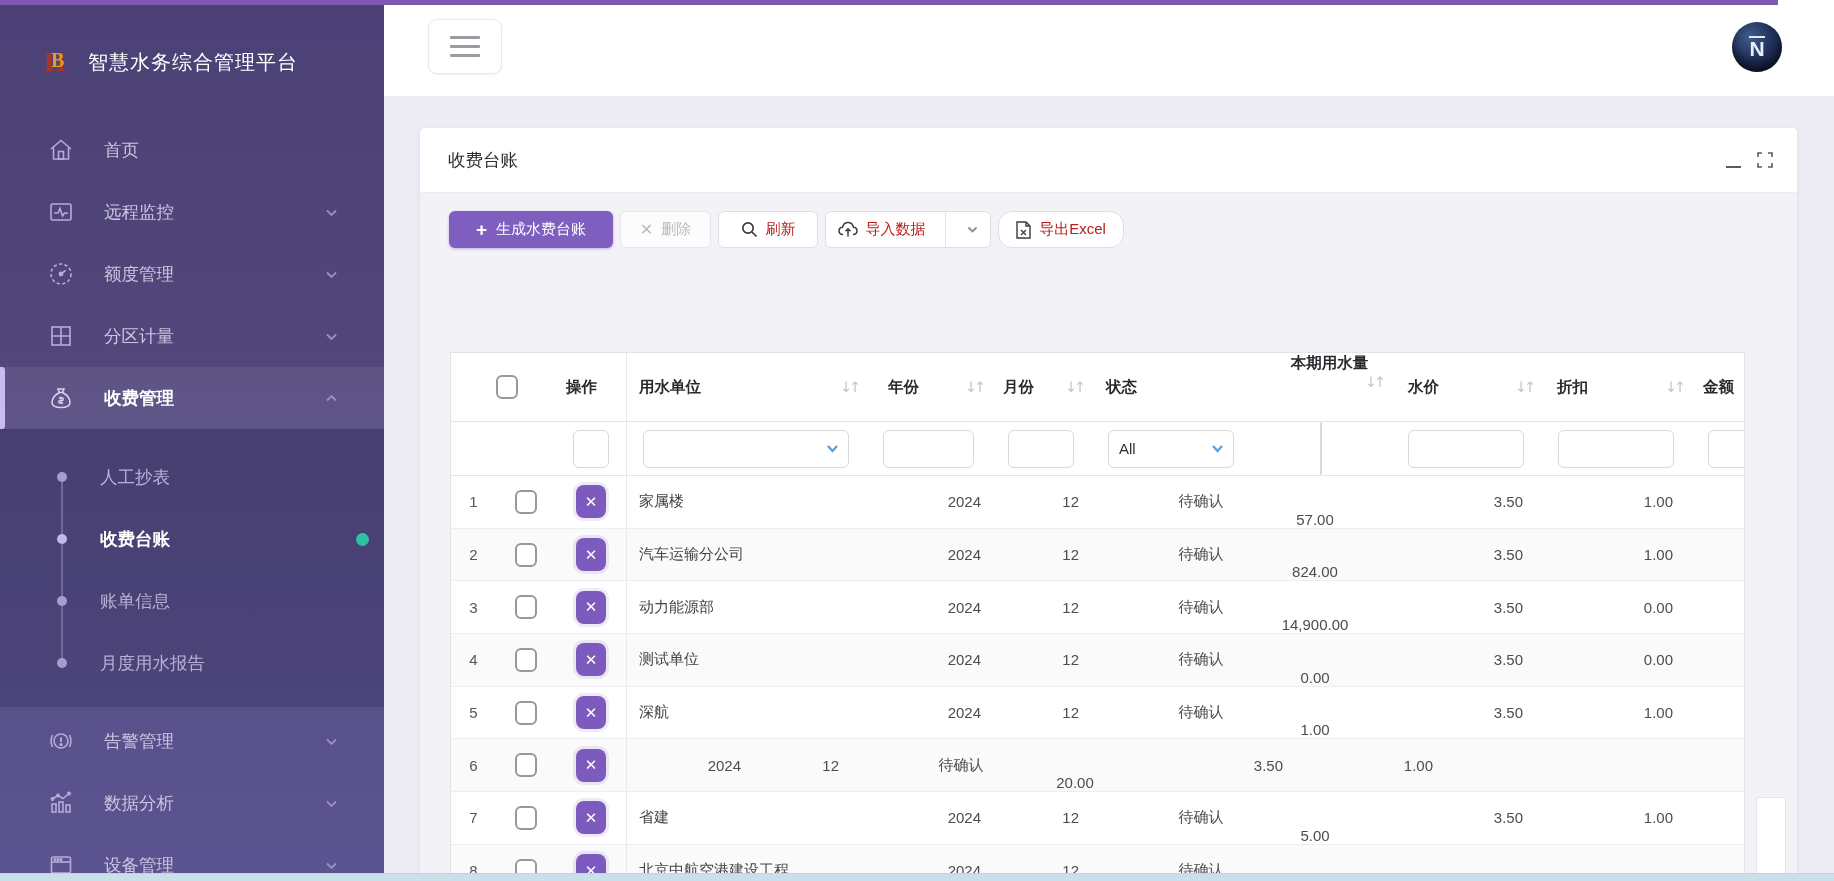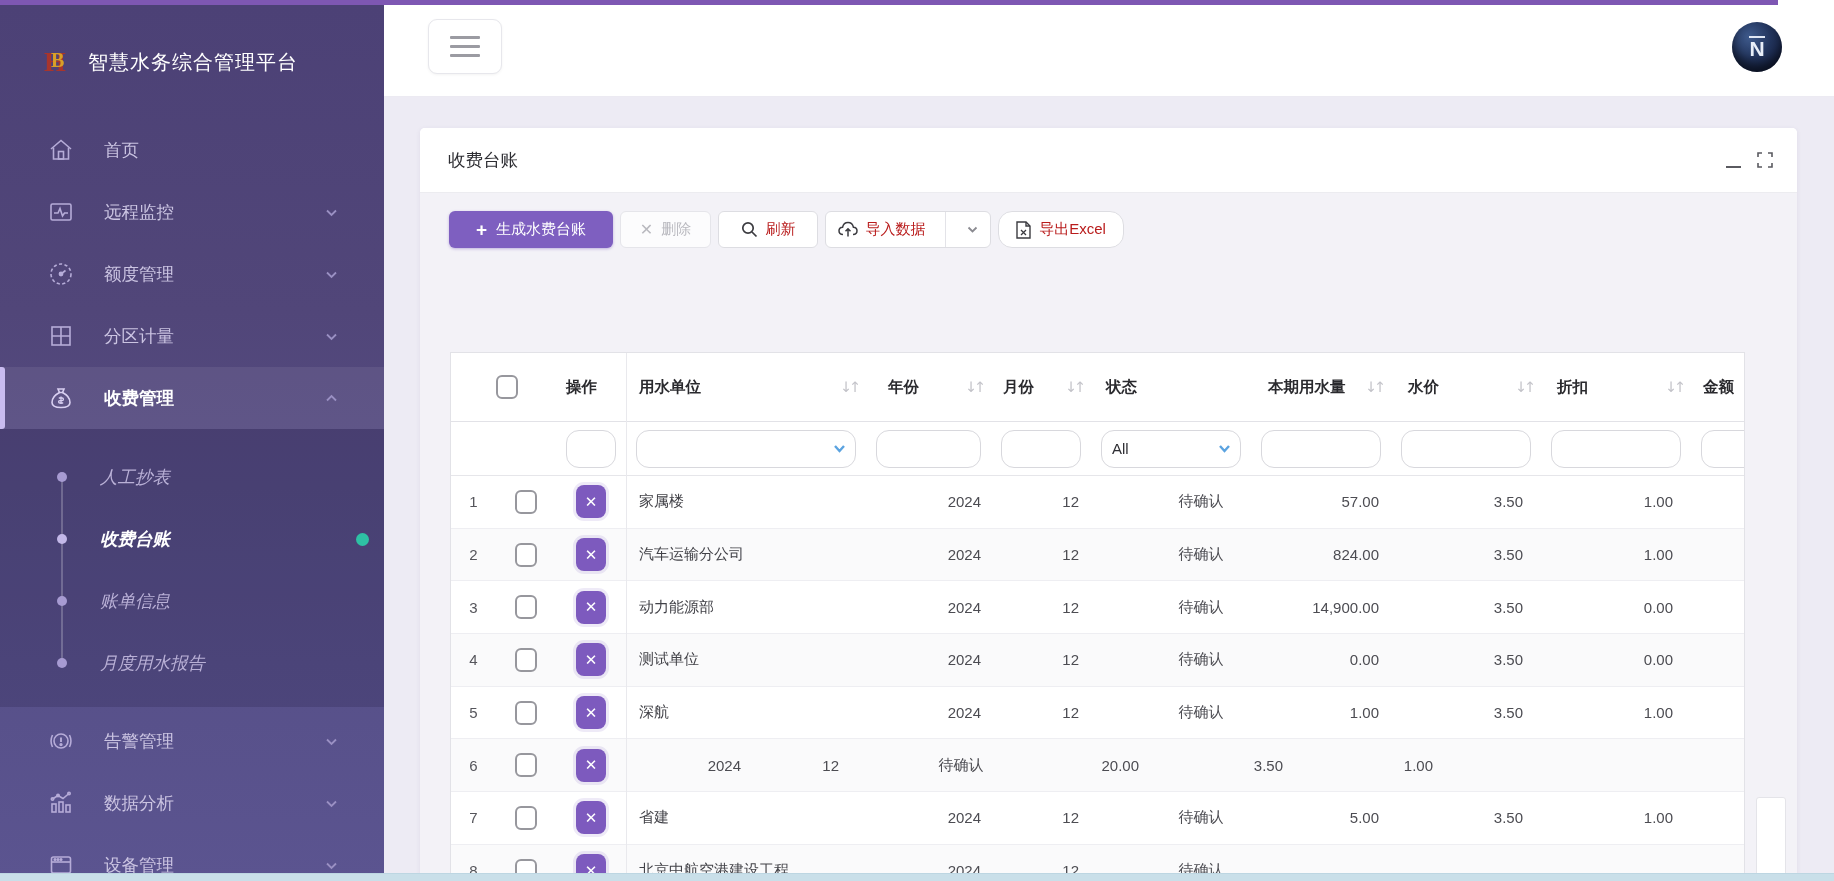--- a/index.html
+++ b/index.html
@@ -21,21 +21,21 @@
 
   .menu { position:absolute; left:0; top:114px; width:100%; }
   .menu-item { position:relative; height:62px; display:flex; align-items:center; color:#cbc4e2; font-size:17.5px; cursor:pointer; }
   .menu-item .mi-icon { position:absolute; left:47px; width:28px; height:28px; color:#b6acd8; display:flex; align-items:center; justify-content:center; }
   .menu-item .mi-label { position:absolute; left:104px; white-space:nowrap; }
   .menu-item .mi-chevron { position:absolute; left:322px; width:18px; height:18px; color:#9a90c3; display:flex; align-items:center; justify-content:center; }
   .menu-item.active-parent { background:rgba(255,255,255,0.07); color:#ffffff; font-weight:bold; }
   .menu-item.active-parent .mi-icon { color:#d9d0f2; }
   .active-bar { position:absolute; left:0; top:0; width:5px; height:62px; background:#c9bcf0; border-radius:0 3px 3px 0; }
 
-  .submenu { position:relative; width:100%; height:278px; background:rgba(24,17,52,0.18); margin-bottom:3px; padding-top:17px;font-style:italic; }
+  .submenu { position:relative; width:100%; height:278px; background:rgba(24,17,52,0.18); margin-bottom:3px; padding-top:17px; }
   .submenu-line { position:absolute; left:61px; top:48px; width:2px; height:186px; background:rgba(255,255,255,0.22); }
   .submenu-item { position:relative; height:62px; display:flex; align-items:center; color:#b9b0d6; font-size:17.5px; cursor:pointer; }
   .submenu-item .dot { position:absolute; left:57px; width:10px; height:10px; border-radius:50%; background:#a79bd2; }
   .submenu-item .smi-label { position:absolute; left:100px; white-space:nowrap; }
   .submenu-item.active-child { color:#ffffff; font-weight:bold; }
   .submenu-item.active-child .dot { background:#c3b8e8; }
   .teal-dot { position:absolute; left:356px; width:13px; height:13px; border-radius:50%; background:#2ec1a4; }
 
   
   .topbar { position:absolute; left:384px; top:5px; width:1450px; height:92px; background:#ffffff; border-bottom:1px solid #eceaf2; z-index:10; }
@@ -85,41 +85,41 @@
   .drow:nth-child(even) { background:#fafafb; }
 
   .cell { display:flex; align-items:center; font-size:15px; color:#4c4c52; overflow:hidden; white-space:nowrap; }
   .c-idx{width:45px; justify-content:center; color:#55555b;}
   .c-chk{width:60px; justify-content:center;}
   .c-act{width:70px; justify-content:center;}
   .c-unit{width:240px; padding-left:13px; color:#424248;}
   .c-year{width:125px; justify-content:flex-end; padding-right:10px;align-items:center;}
   .c-month{width:100px; justify-content:flex-end; padding-right:12px;}
   .c-status{width:160px; justify-content:center; padding-left:60px;}
-  .c-usage{width:140px; justify-content:flex-end; padding-right:12px;}
+  .c-usage{width:140px; justify-content:flex-end; padding-right:12px;flex-direction:column;}
   .c-price{width:150px; justify-content:flex-end; padding-right:18px;}
   .c-disc{width:150px; justify-content:flex-end; padding-right:18px;}
   .c-amt{width:150px; justify-content:flex-end; padding-right:18px;}
 
   .hcell { font-weight:bold; font-size:15.5px; color:#2a2a2e; justify-content:flex-start; }
   .hcell.c-act{ padding-left:10px; justify-content:flex-start;}
   .hcell.c-year{ padding:0 0 0 22px; justify-content:flex-start;}
   .hcell.c-month{ padding:0 0 0 12px; justify-content:flex-start;}
   .hcell.c-status{ padding-left:15px; justify-content:flex-start;}
   .hcell.c-usage{ padding:0 0 0 17px; justify-content:flex-start;}
   .hcell.c-price{ padding:0 0 0 17px; justify-content:flex-start;}
   .hcell.c-disc{ padding:0 0 0 16px; justify-content:flex-start;}
   .hcell.c-amt{ padding:0 0 0 12px; justify-content:flex-start;}
   .sort { margin-left:auto; margin-right:8px; color:#c3c3c9; font-size:14.5px; font-weight:normal; letter-spacing:-3px; font-family:"DejaVu Sans",sans-serif; cursor:pointer; }
 
   .checkbox { width:22px; height:24px; border:2px solid #97979d; border-radius:6px; background:#fff; cursor:pointer; }
   .xbtn { width:30px; height:33px; border-radius:8px; background:#7d5abe; color:#fff; font-size:15px; font-weight:bold;
           display:flex; align-items:center; justify-content:center; box-shadow:0 0 0 3px rgba(125,90,190,0.13); cursor:pointer; }
 
-  .fbox { height:38px; background:#fff; border:1px solid #d8d8dd; border-radius:13px; margin:0 10px; flex:1;
+  .fbox { height:38px; background:#fff; border:1px solid #d8d8dd; border-radius:6px; margin:0 17px; flex:1;
           display:flex; align-items:center; font-size:15px; color:#2e2e33; }
   .fbox .chev { margin-left:auto; margin-right:8px; display:flex; }
   .fbox .fval { padding-left:10px; }
 
   
   .vthumb { position:absolute; left:1336px; top:604px; width:30px; height:200px; background:#ffffff; border:1px solid #e4e4e9; border-radius:3px; }
   .hscrollbar { position:absolute; left:0; top:873px; width:1834px; height:8px; background:#c9dfe9; border-top:1px solid #bdd6e2; z-index:70; }
 </style>
 </head>
 <body>

